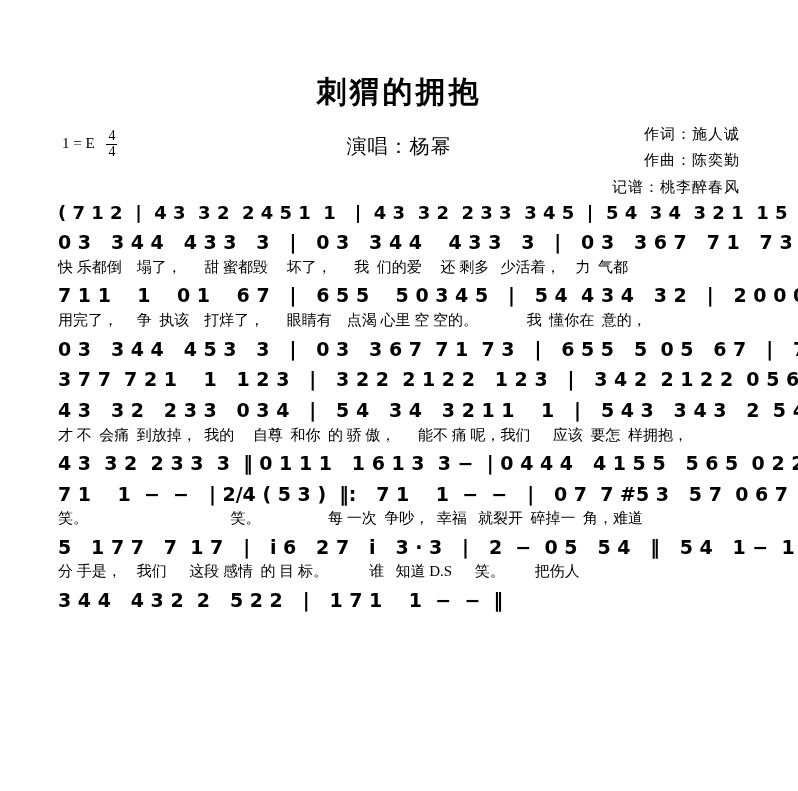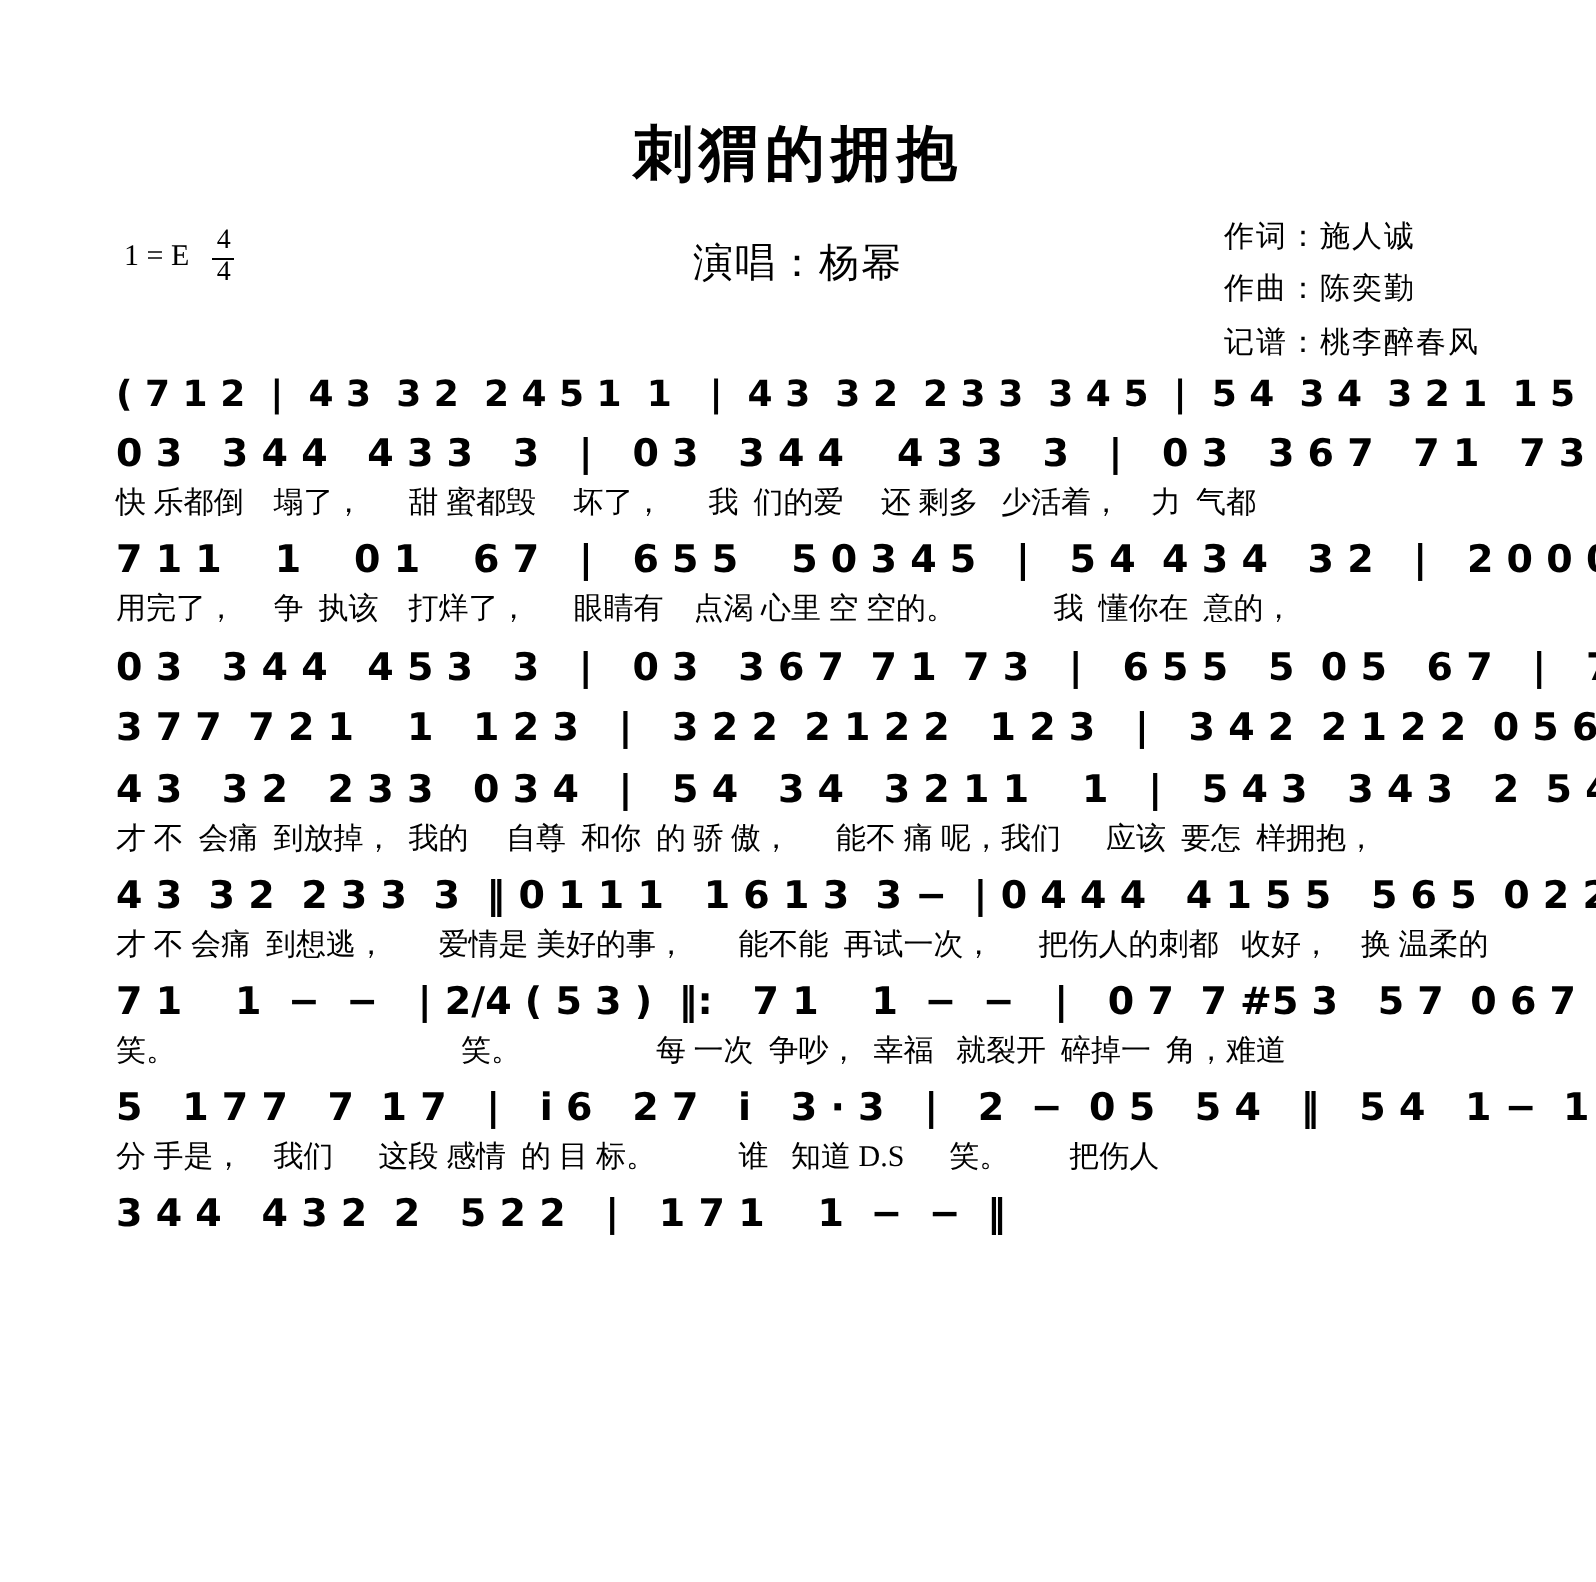--- a/index.html
+++ b/index.html
@@ -19,21 +19,21 @@
     width: 798px;
     height: 791px;
     box-sizing: border-box;
     padding: 0;
   }
   .title {
     text-align: center;
     font-size: 30px;
     font-weight: bold;
     letter-spacing: 3px;
-    margin-top: 57px;
+    margin-top: 72px;
     font-family: "DejaVu Sans", sans-serif;
   }
   .header-row {
     position: relative;
     height: 82px;
   }
   .key-sig {
     position: absolute;
     left: 62px;
     top: 16px;
@@ -64,21 +64,21 @@
     top: 20px;
     font-size: 20px;
     letter-spacing: 1px;
   }
   .credits {
     position: absolute;
     right: 58px;
     top: 8px;
     font-size: 15px;
     line-height: 1.75;
-    text-align: left;
+    text-align: right;
     letter-spacing: 1px;
   }
   .music {
     position: relative;
     margin: 6px 0 0 0;
     padding: 0 46px;
   }
   .line {
     position: relative;
     margin-bottom: 5px;
@@ -154,21 +154,20 @@
       <div class="notes">3 7 7  7 2 1    1   1 2 3   |   3 2 2  2 1 2 2   1 2 3   |   3 4 2  2 1 2 2  0 5 6 4   |   4 3  3 2  2 1 1    1</div>
     </div>
 
     <div class="line">
       <div class="notes">4 3   3 2   2 3 3   0 3 4   |   5 4   3 4   3 2 1 1    1   |   5 4 3   3 4 3   2  5 4   |   4 3   3 2   2 1 1    1</div>
       <div class="lyrics">才 不  会痛  到放掉，  我的     自尊  和你  的 骄 傲，      能不 痛 呢，我们      应该  要怎  样拥抱，</div>
     </div>
 
     <div class="line">
       <div class="notes">4 3  3 2  2 3 3  3  ‖ 0 1 1 1   1 6 1 3  3 −  | 0 4 4 4   4 1 5 5   5 6 5  0 2 2 3 | 3 4 4  4 3 2  0 · 5  2 1 7</div>
-      <div class="lyrics">才 不 会痛  到想逃，       爱情是 美好的事，       能不能  再试一次，      把伤人的刺都   收好，    换 温柔的</div>
     </div>
 
     <div class="line">
       <div class="notes">7 1    1  −  −   | 2/4 ( 5 3 )  ‖:   7 1    1  −  −   |   0 7  7 #5 3   5 7  0 6 7   |   i i i    1 2 7   i   1 2</div>
       <div class="lyrics">笑。                                      笑。                  每 一次  争吵，  幸福   就裂开  碎掉一  角，难道</div>
     </div>
 
     <div class="line">
       <div class="notes">5   1 7 7   7  1 7   |   i 6   2 7   i   3 · 3   |   2  −  0 5   5 4   ‖   5 4   1 −  1 2 3</div>
       <div class="lyrics">分 手是，    我们      这段 感情  的 目 标。           谁   知道 D.S      笑。        把伤人</div>

